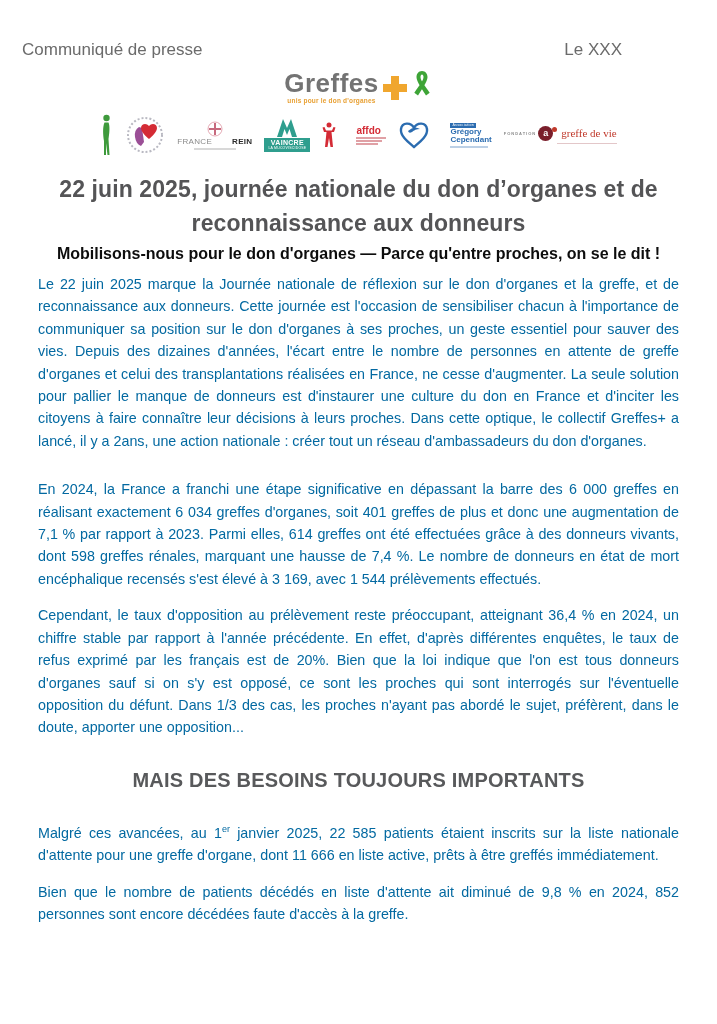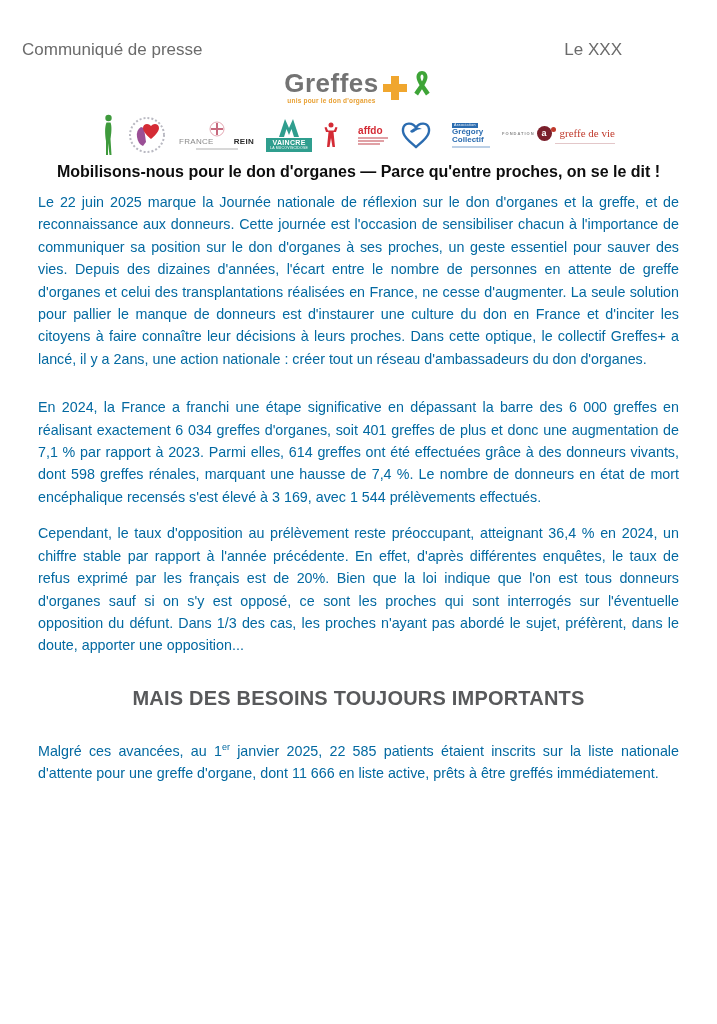--- a/index.html
+++ b/index.html
@@ -138,46 +138,48 @@
 
     <div class="partner">
       <div class="p-row">
         <svg width="32" height="28" viewBox="0 0 32 28">
           <path d="M16 7 C13 1 4 1 3 8 c-1 7 7 13 13 18 c6-5 14-11 13-18 c-1-7-10-7-13-1z" fill="none" stroke="#2B6CB0" stroke-width="2.4"></path>
           <path d="M10 10 q6 -6 12 -2 q-5 0 -8 3 q-3 2 -4 -1z" fill="#2B6CB0"></path>
         </svg>
         <div class="greg-col">
           <span class="greg-chip">Association</span>
           <span class="greg-name">Grégory</span>
-          <span class="greg-name">Collectif</span>
+          <span class="greg-name">Cependant</span>
           <div class="tiny-bar" style="width:38px;background:#bcd0e6"></div>
         </div>
       </div>
     </div>
 
     <div class="partner">
       <div class="gdv-row">
         <span class="gdv-fondation">FONDATION</span>
         <div class="gdv-circle">a</div>
         <div class="gdv-dot"></div>
         <span class="gdv-label">greffe de vie</span>
       </div>
       <div class="gdv-sub"></div>
     </div>
 
   </div>
 
+  <h1 class="title">22 juin 2025, journée nationale du don d’organes et de reconnaissance aux donneurs</h1>
 
   <div class="subtitle">Mobilisons-nous pour le don d'organes — Parce qu'entre proches, on se le dit !</div>
 
   <p class="body-text">Le 22 juin 2025 marque la Journée nationale de réflexion sur le don d'organes et la greffe, et de reconnaissance aux donneurs. Cette journée est l'occasion de sensibiliser chacun à l'importance de communiquer sa position sur le don d'organes à ses proches, un geste essentiel pour sauver des vies. Depuis des dizaines d'années, l'écart entre le nombre de personnes en attente de greffe d'organes et celui des transplantations réalisées en France, ne cesse d'augmenter. La seule solution pour pallier le manque de donneurs est d'instaurer une culture du don en France et d'inciter les citoyens à faire connaître leur décisions à leurs proches. Dans cette optique, le collectif Greffes+ a lancé, il y a 2ans, une action nationale : créer tout un réseau d'ambassadeurs du don d'organes.</p>
 
 
   <p class="body-text mt-26">En 2024, la France a franchi une étape significative en dépassant la barre des 6 000 greffes en réalisant exactement 6 034 greffes d'organes, soit 401 greffes de plus et donc une augmentation de 7,1 % par rapport à 2023. Parmi elles, 614 greffes ont été effectuées grâce à des donneurs vivants, dont 598 greffes rénales, marquant une hausse de 7,4 %. Le nombre de donneurs en état de mort encéphalique recensés s'est élevé à 3 169, avec 1 544 prélèvements effectués.</p>
 
   <p class="body-text mt-22">Cependant, le taux d'opposition au prélèvement reste préoccupant, atteignant 36,4 % en 2024, un chiffre stable par rapport à l'année précédente. En effet, d'après différentes enquêtes, le taux de refus exprimé par les français est de 20%. Bien que la loi indique que l'on est tous donneurs d'organes sauf si on s'y est opposé, ce sont les proches qui sont interrogés sur l'éventuelle opposition du défunt. Dans 1/3 des cas, les proches n'ayant pas abordé le sujet, préfèrent, dans le doute, apporter une opposition...</p>
 
   <h2 class="section-heading mt-30">MAIS DES BESOINS TOUJOURS IMPORTANTS</h2>
 
   <p class="body-text mt-30"><span>Malgré ces avancées, au 1</span><sup>er</sup><span> janvier 2025, 22 585 patients étaient inscrits sur la liste nationale d'attente pour une greffe d'organe, dont 11 666 en liste active, prêts à être greffés immédiatement.</span></p>
 
+  <p class="body-text mt-22">Bien que le nombre de patients décédés en liste d'attente ait diminué de 9,8 % en 2024, 852 personnes sont encore décédées faute d'accès à la greffe.</p>
 
 </div>
 
 </body></html>

